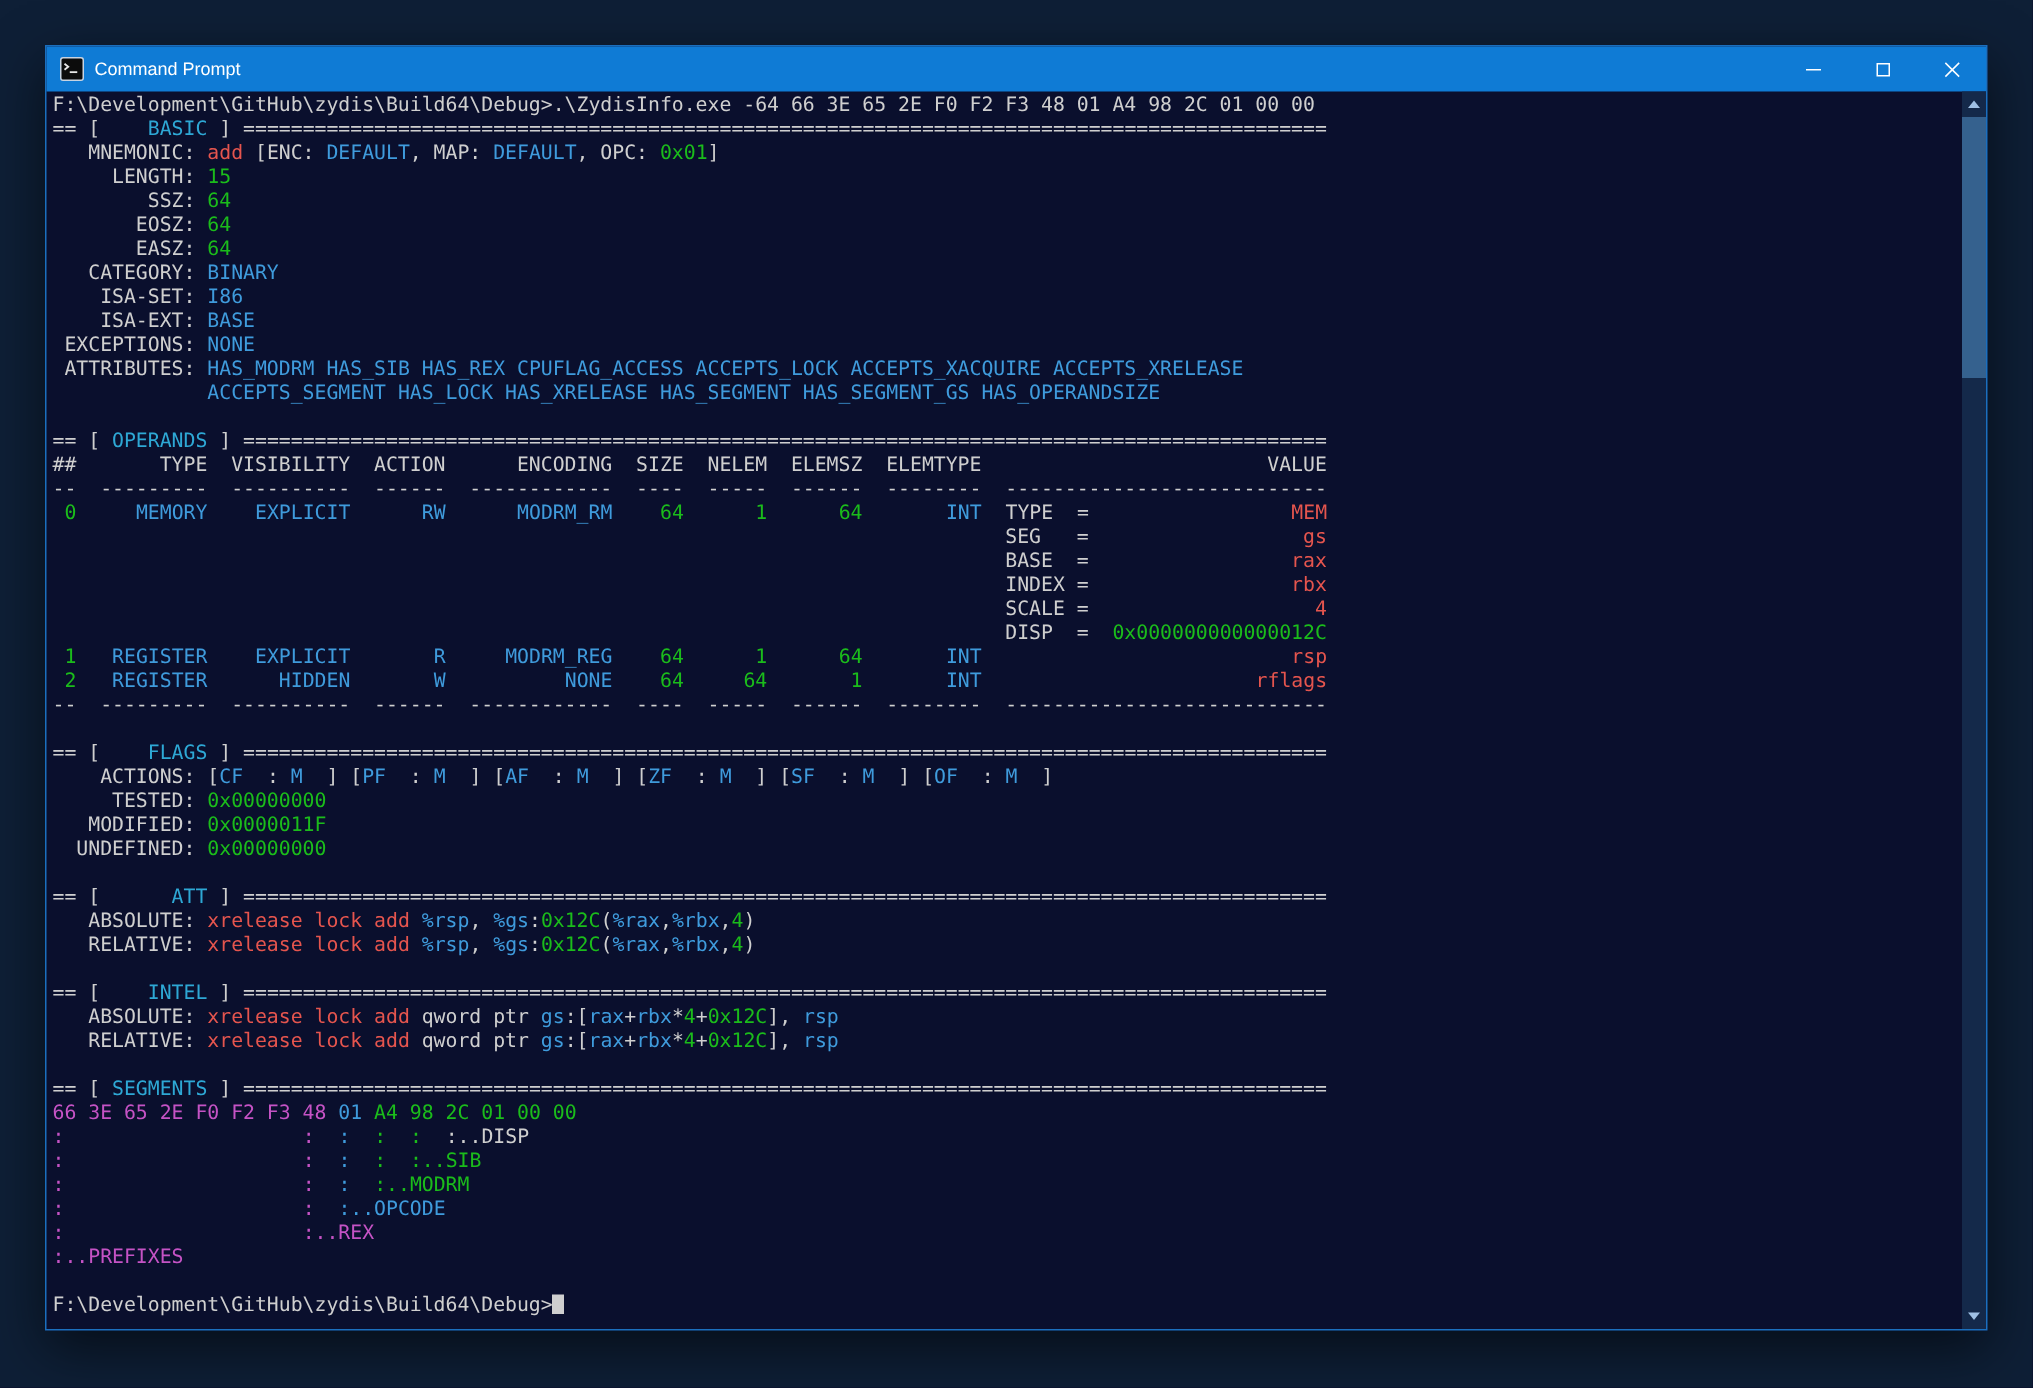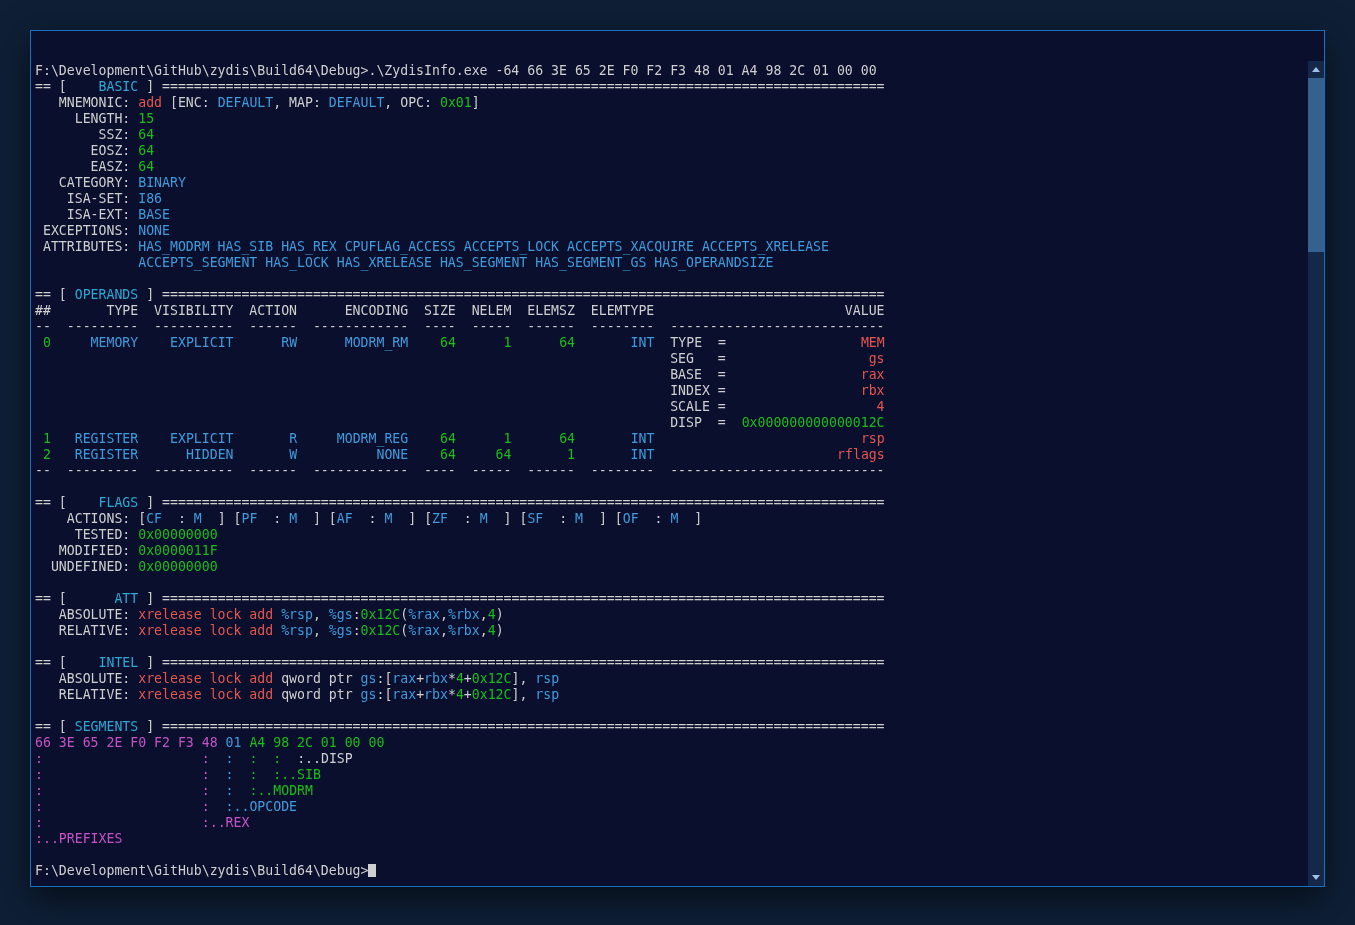--- a/index.html
+++ b/index.html
@@ -44,20 +44,44 @@
   .scroll-btn.down { bottom: 0; }
   .arrow { width: 0; height: 0; border-left: 4px solid transparent; border-right: 4px solid transparent; display: block; }
   .up-arrow { border-bottom: 5px solid #9fc0e4; }
   .down-arrow { border-top: 5px solid #9fc0e4; }
   .thumb { position: absolute; left: 0; top: 17px; width: 16px; height: 174px; background: #35618e; }
 </style>
 </head>
 <body>
 
 <div class="window">
+  <div class="titlebar">
+    <span class="app-icon">
+      <svg width="16" height="16" viewBox="0 0 16 16">
+        <rect x="0.5" y="0.5" width="15" height="15" rx="1.5" fill="#0c0c0c" stroke="#c8d4e2"></rect>
+        <path d="M3 4.5l2.5 2L3 8.5" stroke="#e8e8e8" stroke-width="1.2" fill="none"></path>
+        <rect x="6.5" y="9.5" width="5" height="1.2" fill="#e8e8e8"></rect>
+      </svg>
+    </span>
+    <span class="title">Command Prompt</span>
+    <div class="controls">
+      <div class="ctl">
+        <span class="glyph-min"></span>
+      </div>
+      <div class="ctl">
+        <span class="glyph-max"></span>
+      </div>
+      <div class="ctl">
+        <span class="glyph-close">
+            <i></i>
+            <i></i>
+          </span>
+      </div>
+    </div>
+  </div>
   <div class="content">
     <div class="terminal"><div class="line"><span>F:\Development\GitHub\zydis\Build64\Debug&gt;.\ZydisInfo.exe -64 66 3E 65 2E F0 F2 F3 48 01 A4 98 2C 01 00 00</span></div><div class="line"><span>== [    </span><span style="color: rgb(46, 168, 213);">BASIC</span><span> ] </span><span>===========================================================================================</span></div><div class="line"><span>   MNEMONIC: </span><span style="color: rgb(229, 85, 78);">add</span><span> [ENC: </span><span style="color: rgb(63, 155, 220);">DEFAULT</span><span>, MAP: </span><span style="color: rgb(63, 155, 220);">DEFAULT</span><span>, OPC: </span><span style="color: rgb(27, 188, 27);">0x01</span><span>]</span></div><div class="line"><span>     LENGTH: </span><span style="color: rgb(27, 188, 27);">15</span></div><div class="line"><span>        SSZ: </span><span style="color: rgb(27, 188, 27);">64</span></div><div class="line"><span>       EOSZ: </span><span style="color: rgb(27, 188, 27);">64</span></div><div class="line"><span>       EASZ: </span><span style="color: rgb(27, 188, 27);">64</span></div><div class="line"><span>   CATEGORY: </span><span style="color: rgb(63, 155, 220);">BINARY</span></div><div class="line"><span>    ISA-SET: </span><span style="color: rgb(63, 155, 220);">I86</span></div><div class="line"><span>    ISA-EXT: </span><span style="color: rgb(63, 155, 220);">BASE</span></div><div class="line"><span> EXCEPTIONS: </span><span style="color: rgb(63, 155, 220);">NONE</span></div><div class="line"><span> ATTRIBUTES: </span><span style="color: rgb(63, 155, 220);">HAS_MODRM HAS_SIB HAS_REX CPUFLAG_ACCESS ACCEPTS_LOCK ACCEPTS_XACQUIRE ACCEPTS_XRELEASE</span></div><div class="line"><span>             </span><span style="color: rgb(63, 155, 220);">ACCEPTS_SEGMENT HAS_LOCK HAS_XRELEASE HAS_SEGMENT HAS_SEGMENT_GS HAS_OPERANDSIZE</span></div><div class="line"></div><div class="line"><span>== [ </span><span style="color: rgb(46, 168, 213);">OPERANDS</span><span> ] </span><span>===========================================================================================</span></div><div class="line"><span>##       TYPE  VISIBILITY  ACTION      ENCODING  SIZE  NELEM  ELEMSZ  ELEMTYPE                        VALUE</span></div><div class="line"><span>--  ---------  ----------  ------  ------------  ----  -----  ------  --------  ---------------------------</span></div><div class="line"><span> </span><span style="color: rgb(27, 188, 27);">0</span><span>     </span><span style="color: rgb(63, 155, 220);">MEMORY</span><span>    </span><span style="color: rgb(63, 155, 220);">EXPLICIT</span><span>      </span><span style="color: rgb(63, 155, 220);">RW</span><span>      </span><span style="color: rgb(63, 155, 220);">MODRM_RM</span><span>    </span><span style="color: rgb(27, 188, 27);">64</span><span>      </span><span style="color: rgb(27, 188, 27);">1</span><span>      </span><span style="color: rgb(27, 188, 27);">64</span><span>       </span><span style="color: rgb(63, 155, 220);">INT</span><span>  TYPE  =</span><span>                 </span><span style="color: rgb(229, 85, 78);">MEM</span></div><div class="line"><span>                                                                                </span><span>SEG   =</span><span>                  </span><span style="color: rgb(229, 85, 78);">gs</span></div><div class="line"><span>                                                                                </span><span>BASE  =</span><span>                 </span><span style="color: rgb(229, 85, 78);">rax</span></div><div class="line"><span>                                                                                </span><span>INDEX =</span><span>                 </span><span style="color: rgb(229, 85, 78);">rbx</span></div><div class="line"><span>                                                                                </span><span>SCALE =</span><span>                   </span><span style="color: rgb(229, 85, 78);">4</span></div><div class="line"><span>                                                                                </span><span>DISP  =</span><span>  </span><span style="color: rgb(27, 188, 27);">0x000000000000012C</span></div><div class="line"><span> </span><span style="color: rgb(27, 188, 27);">1</span><span>   </span><span style="color: rgb(63, 155, 220);">REGISTER</span><span>    </span><span style="color: rgb(63, 155, 220);">EXPLICIT</span><span>       </span><span style="color: rgb(63, 155, 220);">R</span><span>     </span><span style="color: rgb(63, 155, 220);">MODRM_REG</span><span>    </span><span style="color: rgb(27, 188, 27);">64</span><span>      </span><span style="color: rgb(27, 188, 27);">1</span><span>      </span><span style="color: rgb(27, 188, 27);">64</span><span>       </span><span style="color: rgb(63, 155, 220);">INT</span><span>                          </span><span style="color: rgb(229, 85, 78);">rsp</span></div><div class="line"><span> </span><span style="color: rgb(27, 188, 27);">2</span><span>   </span><span style="color: rgb(63, 155, 220);">REGISTER</span><span>      </span><span style="color: rgb(63, 155, 220);">HIDDEN</span><span>       </span><span style="color: rgb(63, 155, 220);">W</span><span>          </span><span style="color: rgb(63, 155, 220);">NONE</span><span>    </span><span style="color: rgb(27, 188, 27);">64</span><span>     </span><span style="color: rgb(27, 188, 27);">64</span><span>       </span><span style="color: rgb(27, 188, 27);">1</span><span>       </span><span style="color: rgb(63, 155, 220);">INT</span><span>                       </span><span style="color: rgb(229, 85, 78);">rflags</span></div><div class="line"><span>--  ---------  ----------  ------  ------------  ----  -----  ------  --------  ---------------------------</span></div><div class="line"></div><div class="line"><span>== [    </span><span style="color: rgb(46, 168, 213);">FLAGS</span><span> ] </span><span>===========================================================================================</span></div><div class="line"><span>    ACTIONS: [</span><span style="color: rgb(63, 155, 220);">CF</span><span>  : </span><span style="color: rgb(63, 155, 220);">M</span><span>  ] [</span><span style="color: rgb(63, 155, 220);">PF</span><span>  : </span><span style="color: rgb(63, 155, 220);">M</span><span>  ] [</span><span style="color: rgb(63, 155, 220);">AF</span><span>  : </span><span style="color: rgb(63, 155, 220);">M</span><span>  ] [</span><span style="color: rgb(63, 155, 220);">ZF</span><span>  : </span><span style="color: rgb(63, 155, 220);">M</span><span>  ] [</span><span style="color: rgb(63, 155, 220);">SF</span><span>  : </span><span style="color: rgb(63, 155, 220);">M</span><span>  ] [</span><span style="color: rgb(63, 155, 220);">OF</span><span>  : </span><span style="color: rgb(63, 155, 220);">M</span><span>  ]</span></div><div class="line"><span>     TESTED: </span><span style="color: rgb(27, 188, 27);">0x00000000</span></div><div class="line"><span>   MODIFIED: </span><span style="color: rgb(27, 188, 27);">0x0000011F</span></div><div class="line"><span>  UNDEFINED: </span><span style="color: rgb(27, 188, 27);">0x00000000</span></div><div class="line"></div><div class="line"><span>== [      </span><span style="color: rgb(46, 168, 213);">ATT</span><span> ] </span><span>===========================================================================================</span></div><div class="line"><span>   ABSOLUTE: </span><span style="color: rgb(229, 85, 78);">xrelease lock add</span><span> </span><span style="color: rgb(63, 155, 220);">%rsp</span><span>, </span><span style="color: rgb(63, 155, 220);">%gs</span><span>:</span><span style="color: rgb(27, 188, 27);">0x12C</span><span>(</span><span style="color: rgb(63, 155, 220);">%rax</span><span>,</span><span style="color: rgb(63, 155, 220);">%rbx</span><span>,</span><span style="color: rgb(27, 188, 27);">4</span><span>)</span></div><div class="line"><span>   RELATIVE: </span><span style="color: rgb(229, 85, 78);">xrelease lock add</span><span> </span><span style="color: rgb(63, 155, 220);">%rsp</span><span>, </span><span style="color: rgb(63, 155, 220);">%gs</span><span>:</span><span style="color: rgb(27, 188, 27);">0x12C</span><span>(</span><span style="color: rgb(63, 155, 220);">%rax</span><span>,</span><span style="color: rgb(63, 155, 220);">%rbx</span><span>,</span><span style="color: rgb(27, 188, 27);">4</span><span>)</span></div><div class="line"></div><div class="line"><span>== [    </span><span style="color: rgb(46, 168, 213);">INTEL</span><span> ] </span><span>===========================================================================================</span></div><div class="line"><span>   ABSOLUTE: </span><span style="color: rgb(229, 85, 78);">xrelease lock add</span><span> qword ptr </span><span style="color: rgb(63, 155, 220);">gs</span><span>:[</span><span style="color: rgb(63, 155, 220);">rax</span><span>+</span><span style="color: rgb(63, 155, 220);">rbx</span><span>*</span><span style="color: rgb(27, 188, 27);">4</span><span>+</span><span style="color: rgb(27, 188, 27);">0x12C</span><span>], </span><span style="color: rgb(63, 155, 220);">rsp</span></div><div class="line"><span>   RELATIVE: </span><span style="color: rgb(229, 85, 78);">xrelease lock add</span><span> qword ptr </span><span style="color: rgb(63, 155, 220);">gs</span><span>:[</span><span style="color: rgb(63, 155, 220);">rax</span><span>+</span><span style="color: rgb(63, 155, 220);">rbx</span><span>*</span><span style="color: rgb(27, 188, 27);">4</span><span>+</span><span style="color: rgb(27, 188, 27);">0x12C</span><span>], </span><span style="color: rgb(63, 155, 220);">rsp</span></div><div class="line"></div><div class="line"><span>== [ </span><span style="color: rgb(46, 168, 213);">SEGMENTS</span><span> ] </span><span>===========================================================================================</span></div><div class="line"><span style="color: rgb(197, 83, 197);">66 3E 65 2E F0 F2 F3 </span><span style="color: rgb(197, 83, 197);">48 </span><span style="color: rgb(63, 155, 220);">01 </span><span style="color: rgb(27, 188, 27);">A4 </span><span style="color: rgb(27, 188, 27);">98 </span><span style="color: rgb(27, 188, 27);">2C 01 00 00</span></div><div class="line"><span style="color: rgb(197, 83, 197);">:</span><span>                    </span><span style="color: rgb(197, 83, 197);">:</span><span>  </span><span style="color: rgb(63, 155, 220);">:</span><span>  </span><span style="color: rgb(27, 188, 27);">:</span><span>  </span><span style="color: rgb(27, 188, 27);">:</span><span>  </span><span>:..DISP</span></div><div class="line"><span style="color: rgb(197, 83, 197);">:</span><span>                    </span><span style="color: rgb(197, 83, 197);">:</span><span>  </span><span style="color: rgb(63, 155, 220);">:</span><span>  </span><span style="color: rgb(27, 188, 27);">:</span><span>  </span><span style="color: rgb(27, 188, 27);">:..SIB</span></div><div class="line"><span style="color: rgb(197, 83, 197);">:</span><span>                    </span><span style="color: rgb(197, 83, 197);">:</span><span>  </span><span style="color: rgb(63, 155, 220);">:</span><span>  </span><span style="color: rgb(27, 188, 27);">:..MODRM</span></div><div class="line"><span style="color: rgb(197, 83, 197);">:</span><span>                    </span><span style="color: rgb(197, 83, 197);">:</span><span>  </span><span style="color: rgb(63, 155, 220);">:..OPCODE</span></div><div class="line"><span style="color: rgb(197, 83, 197);">:</span><span>                    </span><span style="color: rgb(197, 83, 197);">:..REX</span></div><div class="line"><span style="color: rgb(197, 83, 197);">:..PREFIXES</span></div><div class="line"></div><div class="line"><span>F:\Development\GitHub\zydis\Build64\Debug&gt;</span><span class="cursor"></span></div></div>
     <div class="scrollbar">
       <div class="scroll-btn up">
         <span class="arrow up-arrow"></span>
       </div>
       <div class="thumb"></div>
       <div class="scroll-btn down">
         <span class="arrow down-arrow"></span>
       </div>

